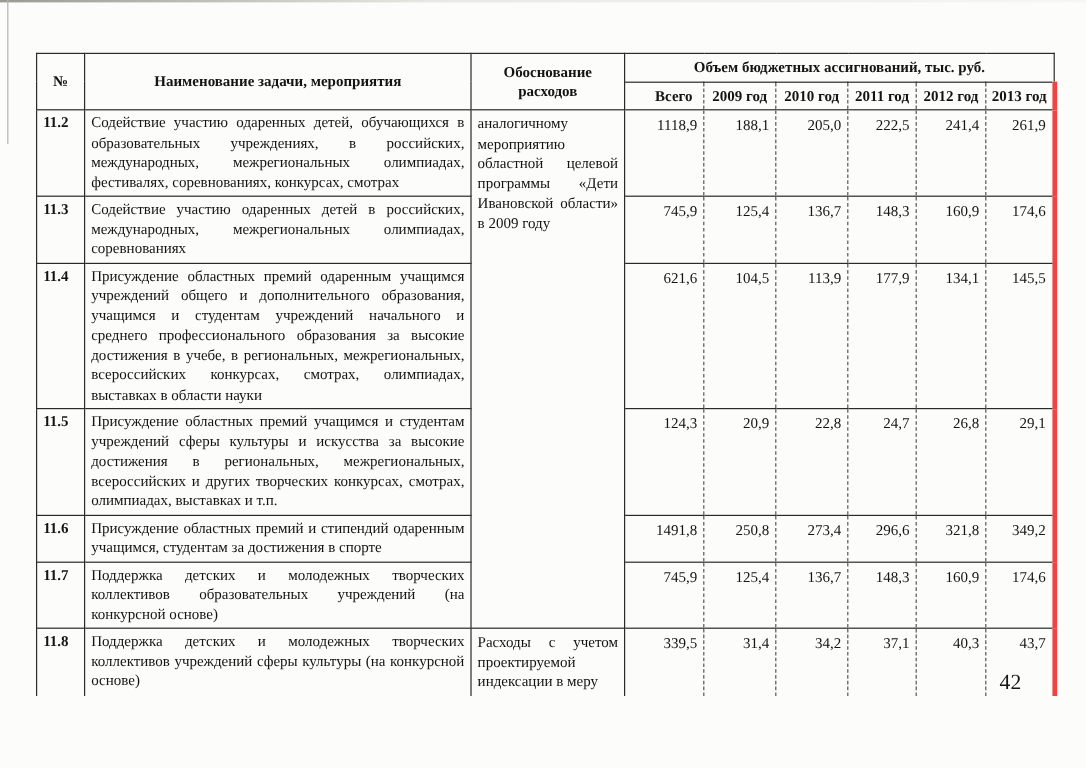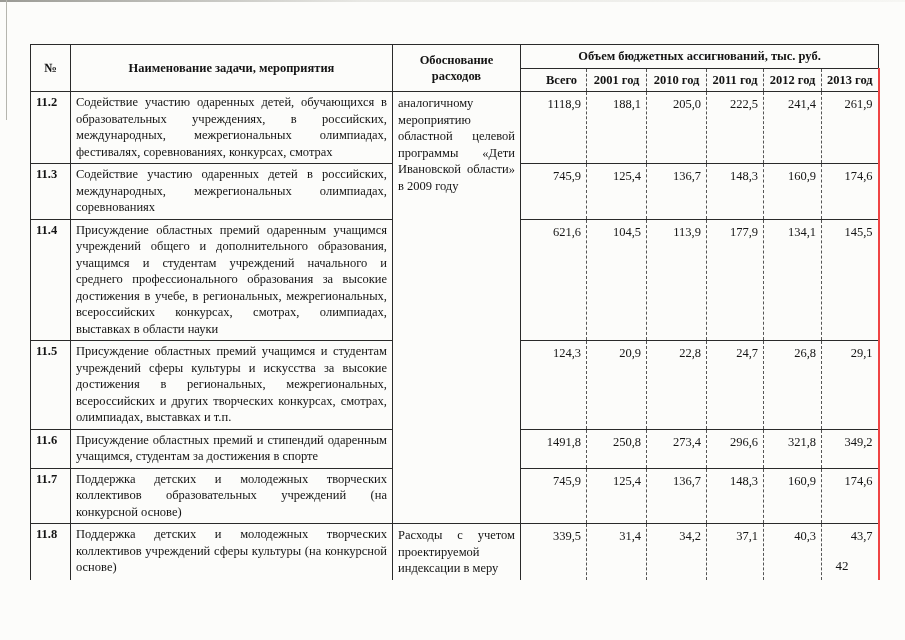--- a/index.html
+++ b/index.html
@@ -25,25 +25,25 @@
     border-right:1px solid #2a2a2a;
   }
   thead th{vertical-align:middle;text-align:center;font-weight:bold;padding:3px 4px;}
   td.c-num{text-align:left;font-weight:bold;}
   td.c-task{text-align:justify;}
   td.c-just{text-align:justify;padding-top:3px;}
   td.c-val{text-align:right;padding-top:4px;}
   
   th.yc, td.c-val{border-left:1px dashed #555;border-right:1px dashed #555;}
   th.yc-first, td.yc-first{border-left:1px solid #2a2a2a;padding-left:20px;}
-  th.yc-last, td.yc-last{border-right:2px solid #ef4444;}
+  th.yc-last, td.yc-last{border-right:4px solid #ef4444;}
   tbody tr:last-child td{border-bottom:none;margin-top:12px;}
   .page-number{
     position:absolute;left:822px;top:558px;width:40px;
-    font-size:13px;text-align:center;
+    font-size:18px;text-align:center;
   }
 </style>
 </head>
 <body>
 
 <div class="scan-edge-top"></div>
 <div class="scan-edge-left"></div>
 
 <table class="budget">
   <colgroup>
@@ -59,21 +59,21 @@
   </colgroup>
   <thead>
     <tr>
       <th rowspan="2">№</th>
       <th rowspan="2">Наименование задачи, мероприятия</th>
       <th rowspan="2">Обоснование расходов</th>
       <th colspan="6">Объем бюджетных ассигнований, тыс. руб.</th>
     </tr>
     <tr>
       <th class="yc yc-first">Всего</th>
-      <th class="yc">2001 год</th>
+      <th class="yc">2009 год</th>
       <th class="yc">2010 год</th>
       <th class="yc">2011 год</th>
       <th class="yc">2012 год</th>
       <th class="yc yc-last">2013 год</th>
     </tr>
   </thead>
   <tbody id="tbody">
       <tr>
         <td class="c-num">11.2</td>
         <td class="c-task">Содействие участию одаренных детей, обучающихся в образовательных учреждениях, в российских, международных, межрегиональных олимпиадах, фестивалях, соревнованиях, конкурсах, смотрах</td>

